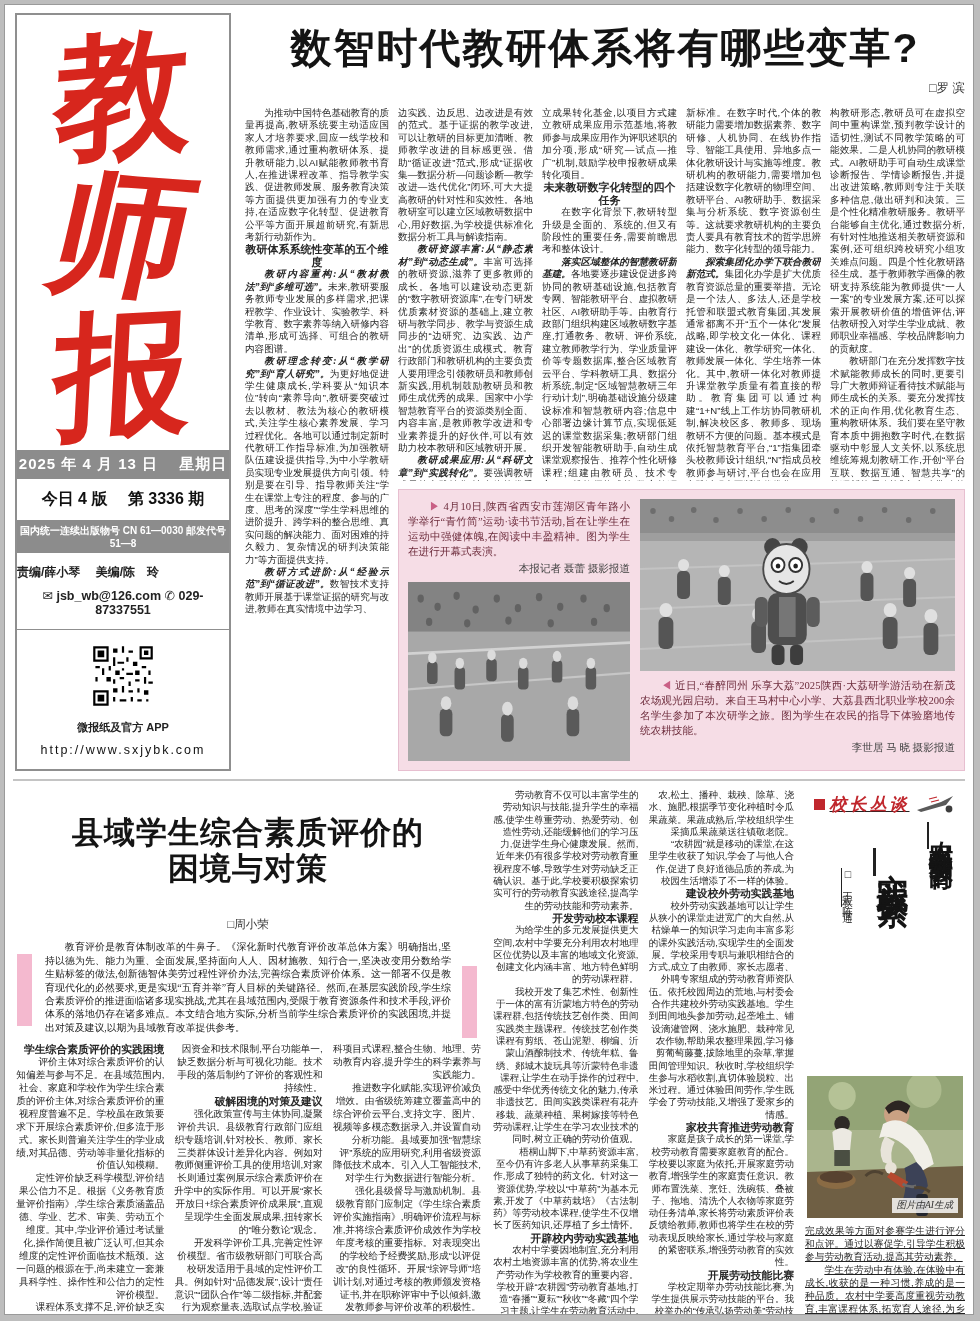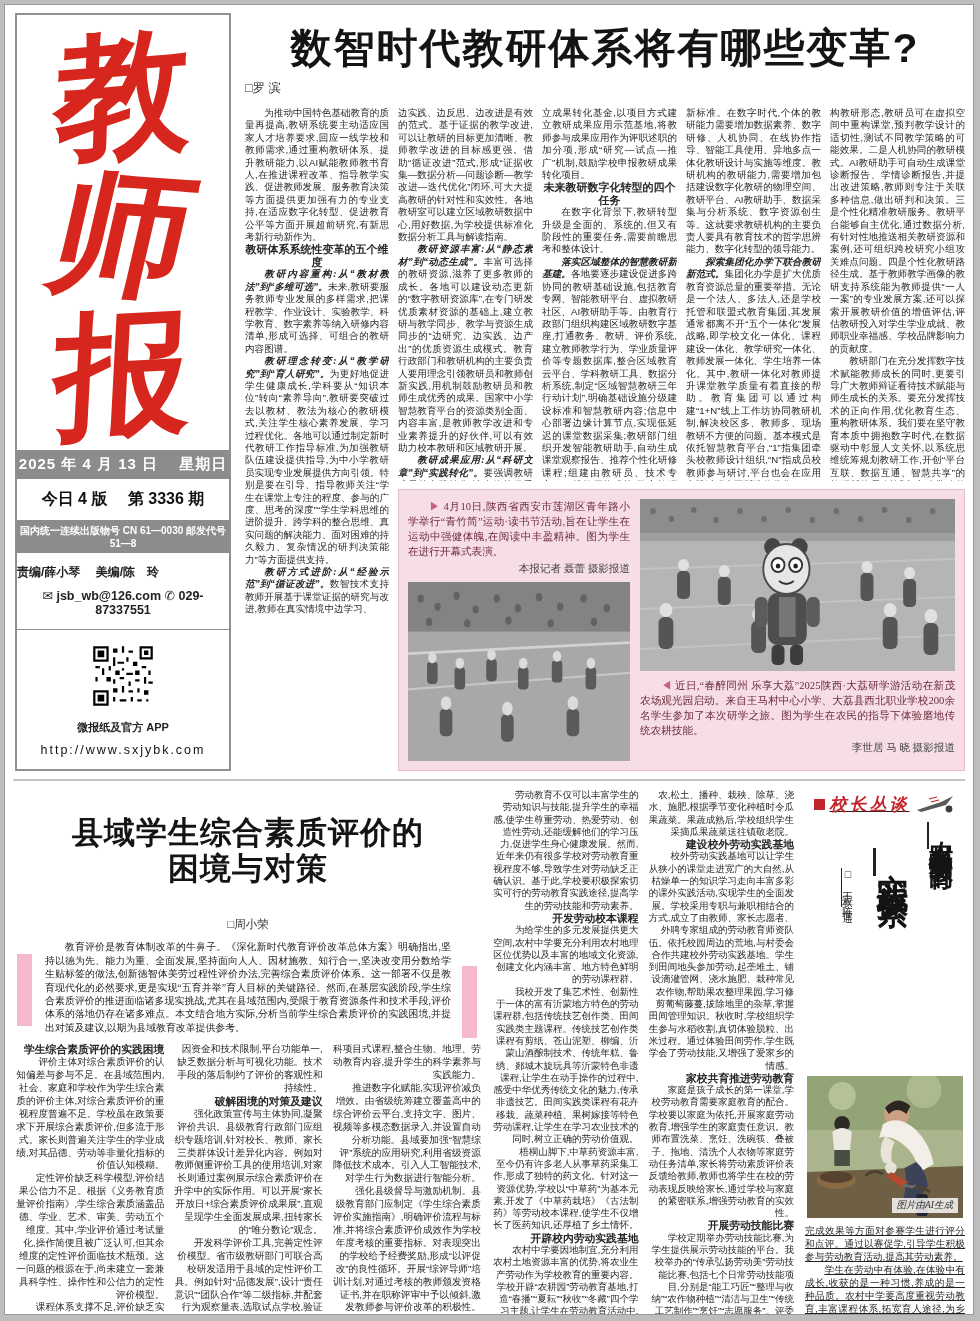--- a/index.html
+++ b/index.html
@@ -24,21 +24,21 @@
   .m-contact{font-size:12.5px;font-weight:bold;text-align:center;padding:3px 0 12px;
     border-bottom:1px solid #8f8f8f;}
   .m-contact .cicon{font-weight:normal;}
   .m-qr{text-align:center;padding-top:14px;}
   .m-qr svg{width:64px;height:64px;}
   .m-app{font-size:11px;font-weight:bold;text-align:center;padding:8px 0 8px;}
   .m-web{font-size:12.5px;text-align:center;letter-spacing:2px;padding-bottom:12px;color:#111;}
   .art-top{flex:1;display:flex;flex-direction:column;min-width:0;}
   .headline{font-size:41px;font-weight:bold;text-align:center;letter-spacing:2px;color:#141414;
     margin:8px 0 4px;}
-  .byline-top{font-size:12.5px;text-align:left;margin-bottom:10px;color:#333;}
+  .byline-top{font-size:12.5px;text-align:right;margin-bottom:10px;color:#333;}
   .art-body{flex:1;display:flex;gap:9px;overflow:hidden;}
   .tcol{width:144px;flex:none;overflow:hidden;font-size:9.6px;line-height:12.4px;
     text-align:justify;color:#272727;}
   .tcol p{margin:0;text-indent:2em;}
   p.cont{text-indent:0 !important;}
   .tsub{font-weight:bold;text-align:center;font-size:11px;margin:7px 0;text-indent:0 !important;}
   .klead{font-family:"Liberation Serif",serif;font-style:italic;font-weight:bold;}
   .rzone{flex:1;display:flex;flex-direction:column;min-width:0;}
   .tcols4{display:flex;gap:9px;height:374px;overflow:hidden;}
   .tcols4 .tcol{flex:1;width:auto;}
@@ -335,20 +335,21 @@
         <p class="bsub">开发劳动校本课程</p>
         <p>为给学生的多元发展提供更大空间,农村中学要充分利用农村地理区位优势以及丰富的地域文化资源,创建文化内涵丰富、地方特色鲜明的劳动课程群。</p>
         <p>我校开发了集艺术性、创新性于一体的富有沂蒙地方特色的劳动课程群,包括传统技艺创作类、田间实践类主题课程。传统技艺创作类课程有剪纸、苍山泥塑、柳编、沂蒙山酒酿制技术、传统年糕、鲁绣、郯城木旋玩具等沂蒙特色非遗课程,让学生在动手操作的过程中,感受中华优秀传统文化的魅力,传承非遗技艺。田间实践类课程有花卉移栽、蔬菜种植、果树嫁接等特色劳动课程,让学生在学习农业技术的同时,树立正确的劳动价值观。</p>
         <p>梧桐山脚下,中草药资源丰富,至今仍有许多老人从事草药采集工作,形成了独特的药文化。针对这一资源优势,学校以“中草药”为基本元素,开发了《中草药栽培》《古法制药》等劳动校本课程,使学生不仅增长了医药知识,还厚植了乡土情怀。</p>
         <p class="bsub">开辟校内劳动实践基地</p>
         <p>农村中学要因地制宜,充分利用农村土地资源丰富的优势,将农业生产劳动作为学校教育的重要内容。学校开辟“农耕园”劳动教育基地,打造“春播”“夏耘”“秋收”“冬藏”四个学习主题,让学生在劳动教育活动中,感知季节的变化及节气的特点,了解节气与劳动的联系。</p>
 
       </div>
       <div class="bcol">
         <p class="cont">农,松土、播种、栽秧、除草、浇水、施肥,根据季节变化种植时令瓜果蔬菜。果蔬成熟后,学校组织学生采摘瓜果蔬菜送往镇敬老院。</p>
+        <p>“农耕园”就是移动的课堂,在这里学生收获了知识,学会了与他人合作,促进了良好道德品质的养成,为校园生活增添了不一样的体验。</p>
         <p class="bsub">建设校外劳动实践基地</p>
         <p>校外劳动实践基地可以让学生从狭小的课堂走进宽广的大自然,从枯燥单一的知识学习走向丰富多彩的课外实践活动,实现学生的全面发展。学校采用专职与兼职相结合的方式,成立了由教师、家长志愿者、外聘专家组成的劳动教育师资队伍。依托校园周边的荒地,与村委会合作共建校外劳动实践基地。学生到田间地头参加劳动,起垄堆土、铺设滴灌管网、浇水施肥、栽种常见农作物,帮助果农整理果园,学习修剪葡萄藤蔓,拔除地里的杂草,掌握田间管理知识。秋收时,学校组织学生参与水稻收割,真切体验脱粒、出米过程。通过体验田间劳作,学生既学会了劳动技能,又增强了爱家乡的情感。</p>
         <p class="bsub">家校共育推进劳动教育</p>
         <p>家庭是孩子成长的第一课堂,学校劳动教育需要家庭教育的配合。学校要以家庭为依托,开展家庭劳动教育,增强学生的家庭责任意识。教师布置洗菜、烹饪、洗碗筷、叠被子、拖地、清洗个人衣物等家庭劳动任务清单,家长将劳动素质评价表反馈给教师,教师也将学生在校的劳动表现反映给家长,通过学校与家庭的紧密联系,增强劳动教育的实效性。</p>
         <p class="bsub">开展劳动技能比赛</p>
         <p>学校定期举办劳动技能比赛,为学生提供展示劳动技能的平台。我校举办的“传承弘扬劳动美”劳动技能比赛,包括七个日常劳动技能项目,分别是“能工巧匠”“整理与收纳”“农作物种植”“清洁与卫生”“传统工艺制作”“烹饪”“志愿服务”。评委会从完成速度、</p>
       </div>
     </article>
 
     <aside class="principal">

